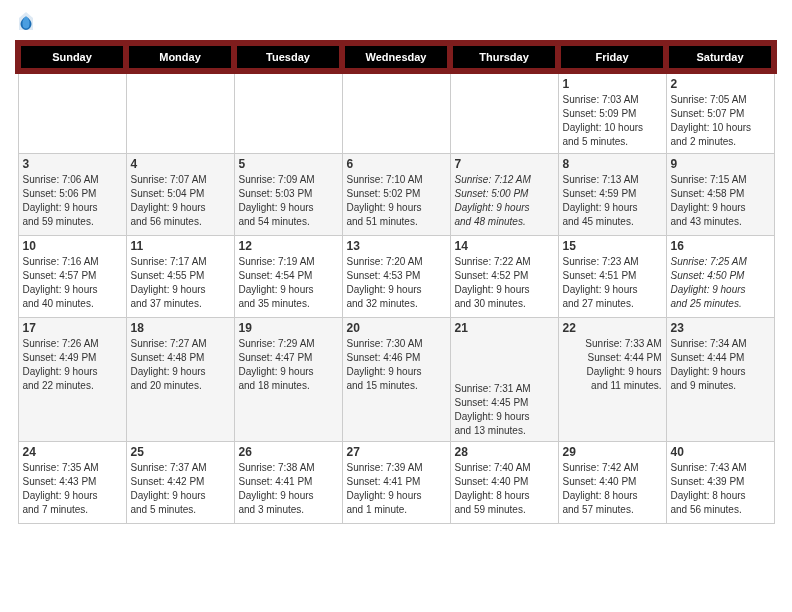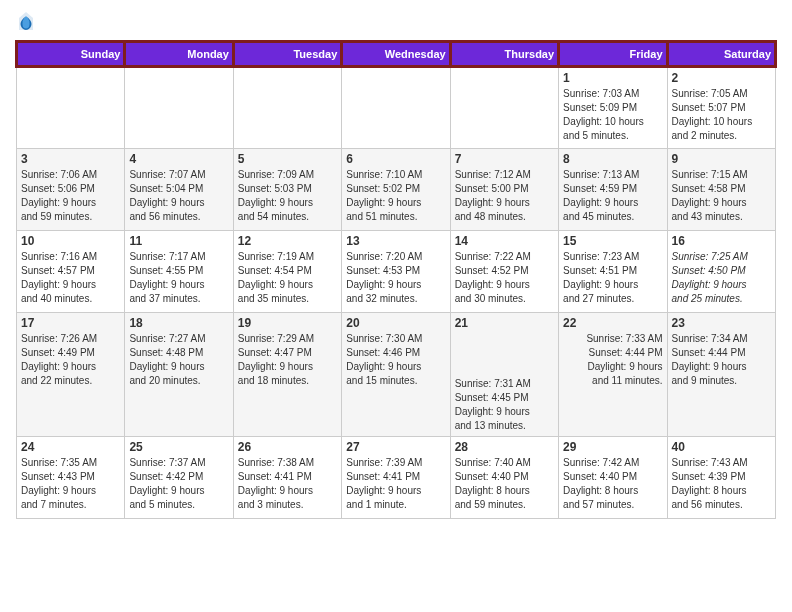--- a/index.html
+++ b/index.html
@@ -49,27 +49,27 @@
     .location-title {
       font-size: 15px;
       color: #555;
     }
     .calendar-table {
       width: 100%;
       border-collapse: collapse;
       table-layout: fixed;
     }
     .calendar-table th {
-      background: #6d28d9;
+      background: #000000;
       color: #fff;
       font-size: 11px;
       font-weight: bold;
       padding: 5px 3px;
-      text-align: right;
-      border: 3px solid #7f1d1d;
+      text-align: center;
+      border: 6px solid #7f1d1d;
     }
     .calendar-table td {
       border: 1px solid #ccc;
       vertical-align: top;
       padding: 3px 4px;
       height: 82px;
       font-size: 9.5px;
       color: #333;
       background: #fff;
     }
@@ -174,21 +174,21 @@
           </td>
           <td>
             <div class="day-number">6</div>
             <div class="day-info" style="white-space: pre-line;">Sunrise: 7:10 AM
 Sunset: 5:02 PM
 Daylight: 9 hours
 and 51 minutes.</div>
           </td>
           <td>
             <div class="day-number">7</div>
-            <div class="day-info" style="white-space: pre-line;">Sunrise: 7:12 AM
+            <div class="day-info" style="white-space: pre-line; font-style: italic;">Sunrise: 7:12 AM
 Sunset: 5:00 PM
 Daylight: 9 hours
 and 48 minutes.</div>
           </td>
           <td>
             <div class="day-number">8</div>
             <div class="day-info" style="white-space: pre-line;">Sunrise: 7:13 AM
 Sunset: 4:59 PM
 Daylight: 9 hours
 and 45 minutes.</div>

